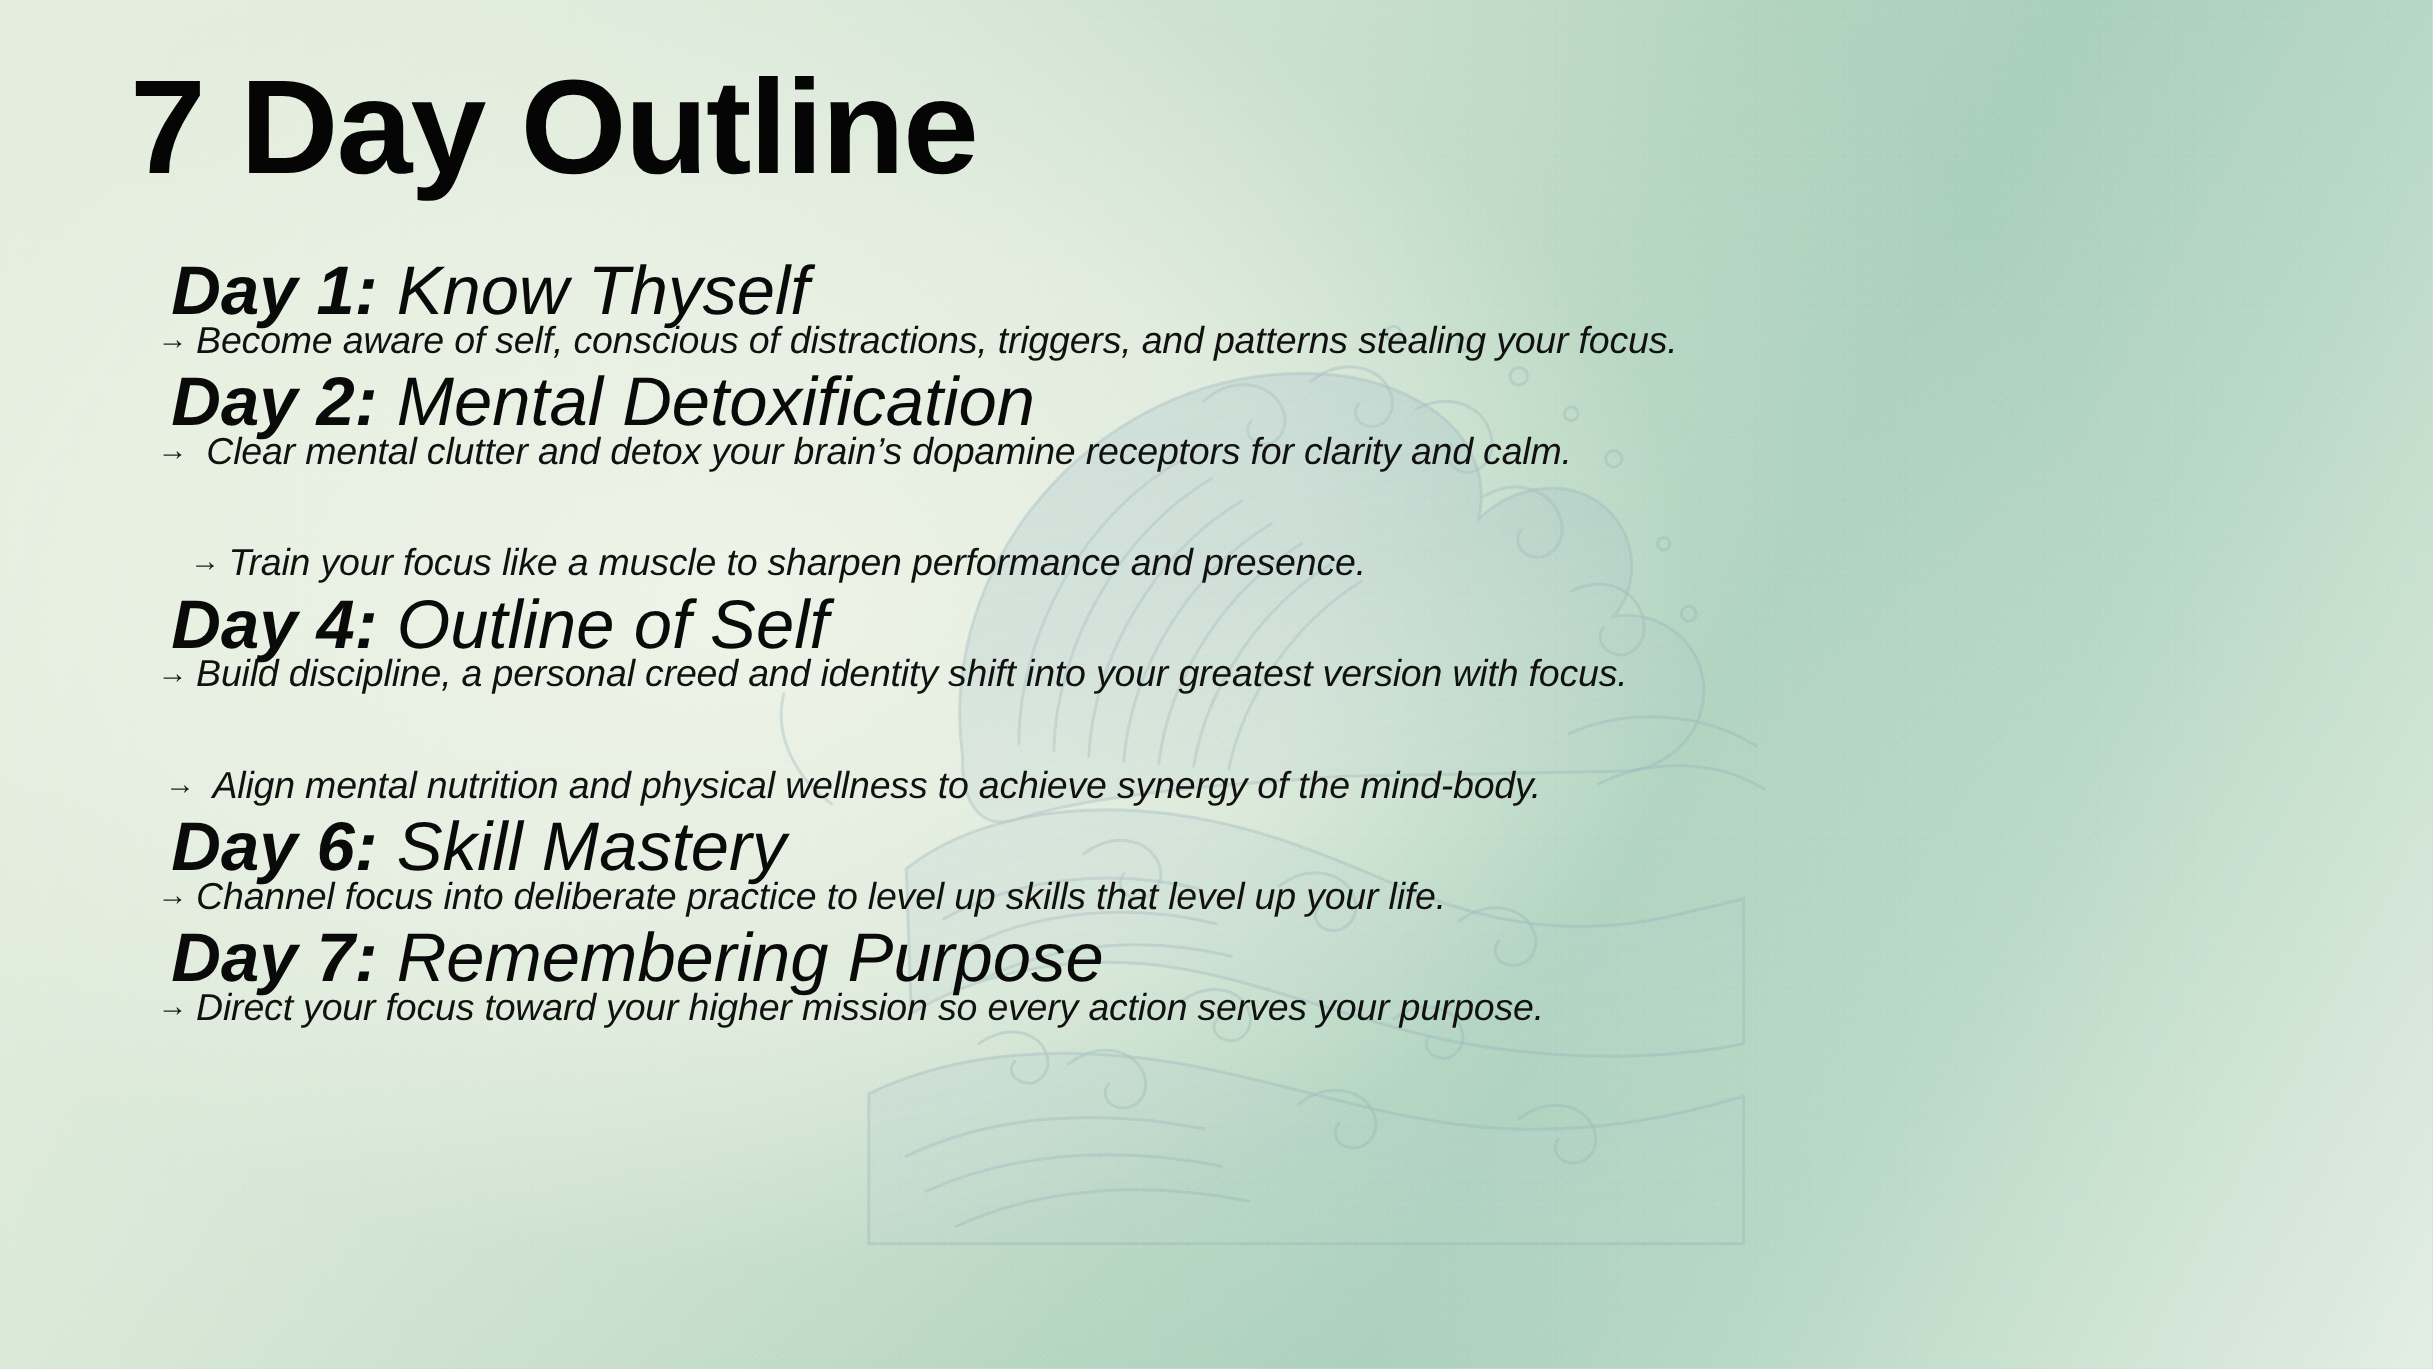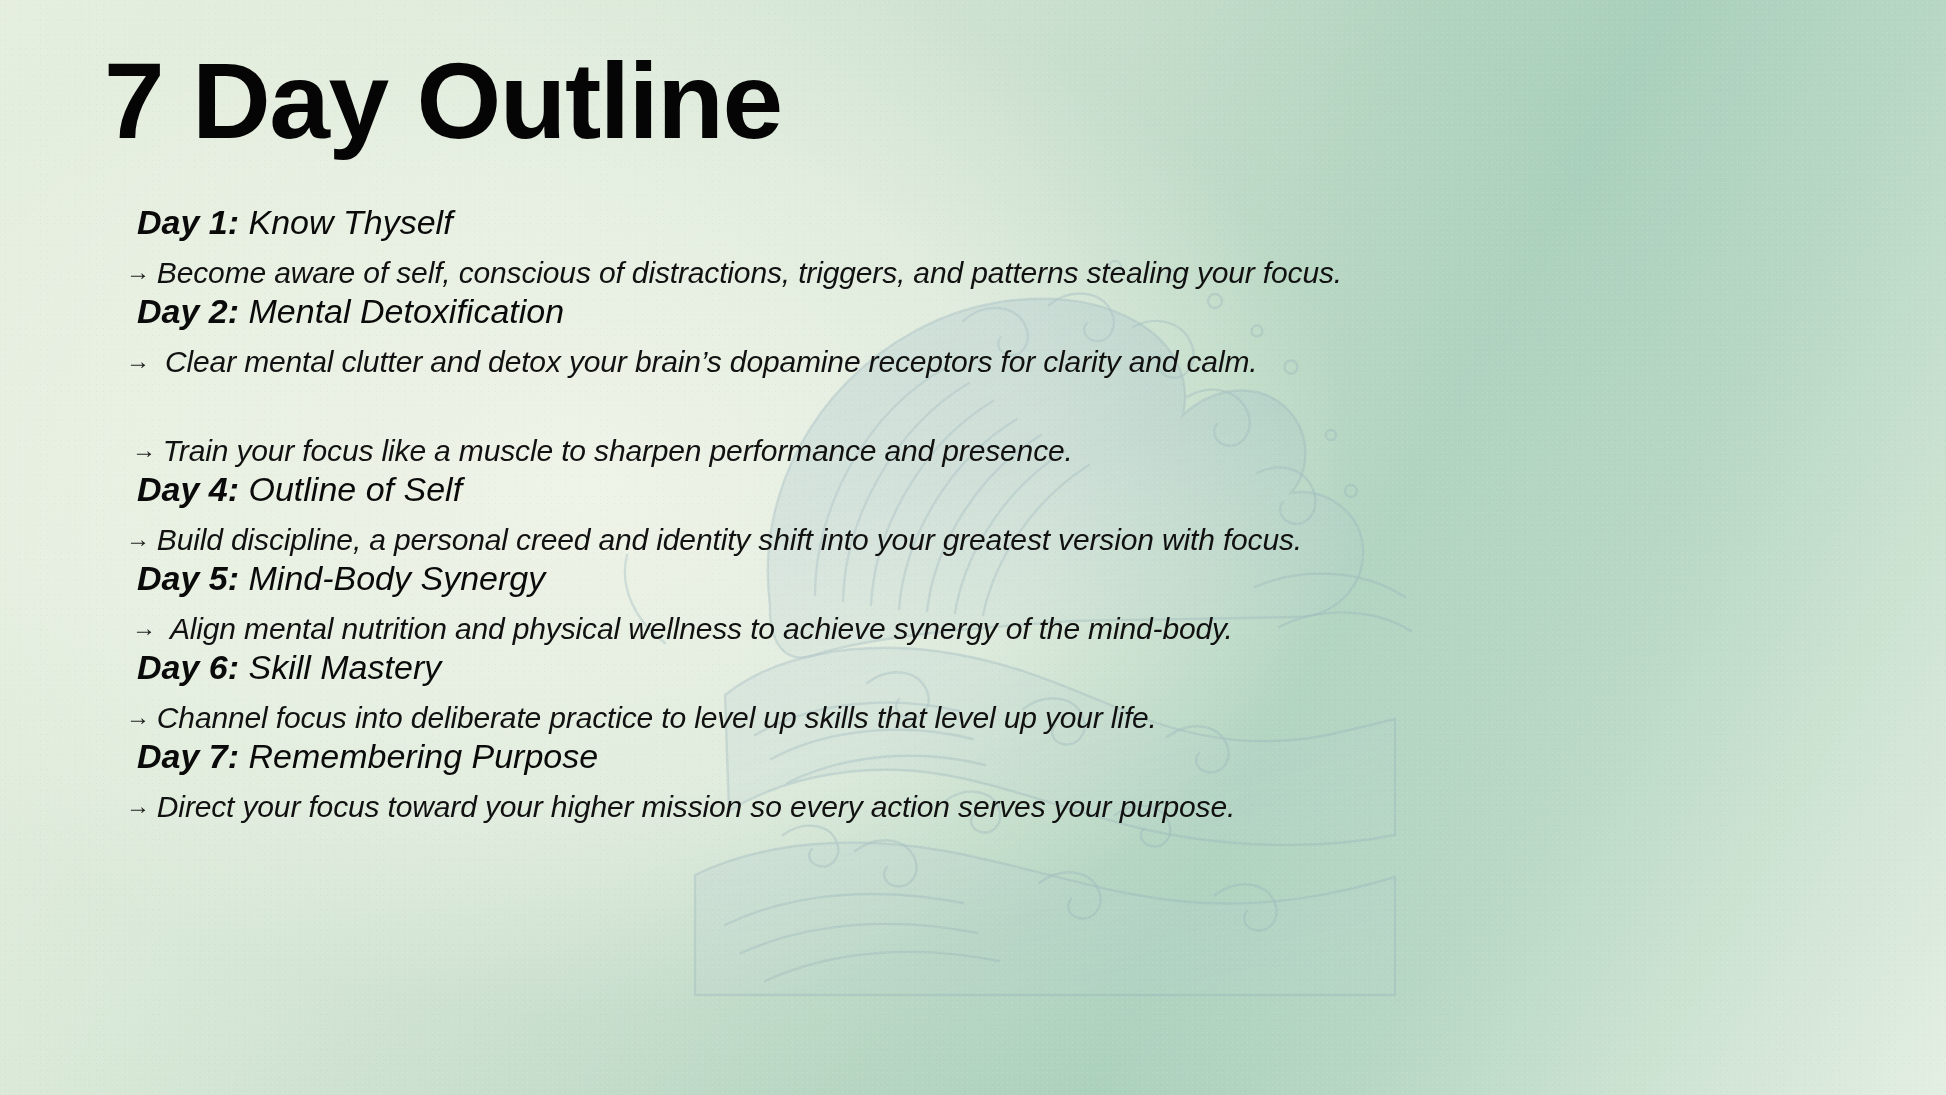--- a/index.html
+++ b/index.html
@@ -84,21 +84,21 @@
   }
   .day-block {
     position: relative;
     height: 89px;
   }
   .day-heading {
     position: absolute;
     left: 137px;
     top: 0;
     white-space: nowrap;
-    font-size: 34px;
+    font-size: 55px;
     line-height: 1;
     font-style: italic;
     color: #0a0a0a;
   }
   .day-label {
     font-weight: 700;
     letter-spacing: 0px;
   }
   .day-name {
     font-weight: 400;
@@ -117,21 +117,21 @@
   }
   .arrow-icon {
     font-size: 24px;
     font-style: normal;
     color: #1a1a1a;
     display: inline-block;
     transform: translateY(-3px);
     margin-right: 7px;
   }
   
-  .day-block[data-row="3"] .day-desc { left: 132px; }
+  .day-block[data-row="3"] .day-desc { left: 152px; }
   .day-block[data-row="5"] .day-desc { left: 132px; }
 </style>
 </head>
 <body>
 
 <div id="slide">
 
   <div id="wave-art">
     <svg viewBox="0 0 900 880" xmlns="http://www.w3.org/2000/svg" aria-hidden="true">
       <defs>
@@ -245,24 +245,20 @@
         <div class="day-heading">
           <span class="day-label">Day 4:</span>
           <span class="day-name">Outline of Self</span>
         </div>
         <div class="day-desc">
           <span class="arrow-icon">→</span><span>Build discipline, a personal creed and identity shift into your greatest version with focus.</span>
         </div>
       </div>
 
       <div class="day-block" data-row="5">
-        <div class="day-heading">
-          <span class="day-label">Day 5:</span>
-          <span class="day-name">Mind-Body Synergy</span>
-        </div>
         <div class="day-desc">
           <span class="arrow-icon">→</span><span> Align mental nutrition and physical wellness to achieve synergy of the mind-body.</span>
         </div>
       </div>
 
       <div class="day-block" data-row="6">
         <div class="day-heading">
           <span class="day-label">Day 6:</span>
           <span class="day-name">Skill Mastery</span>
         </div>

